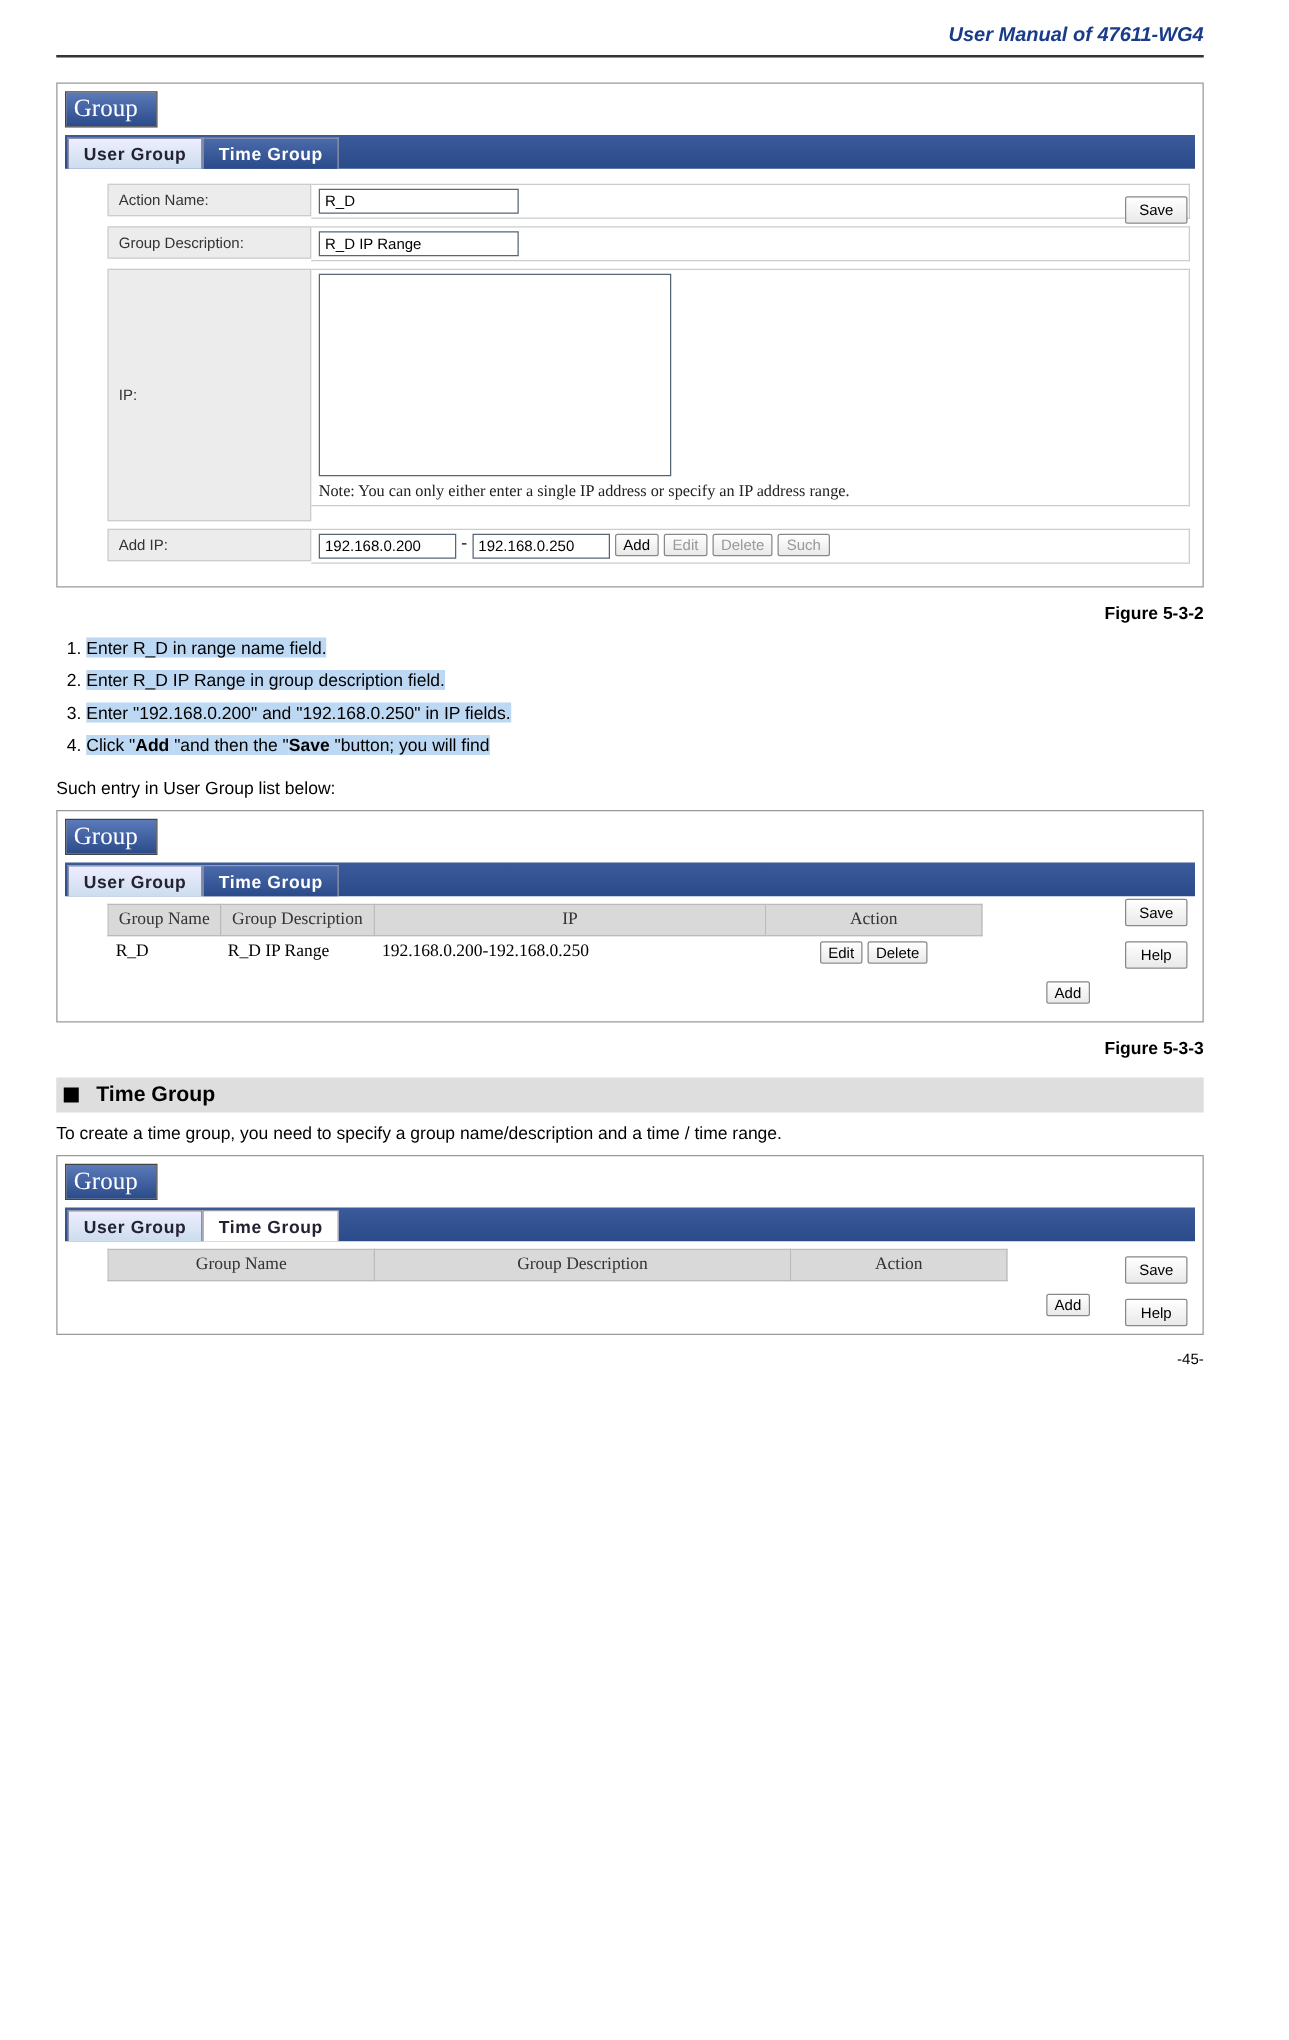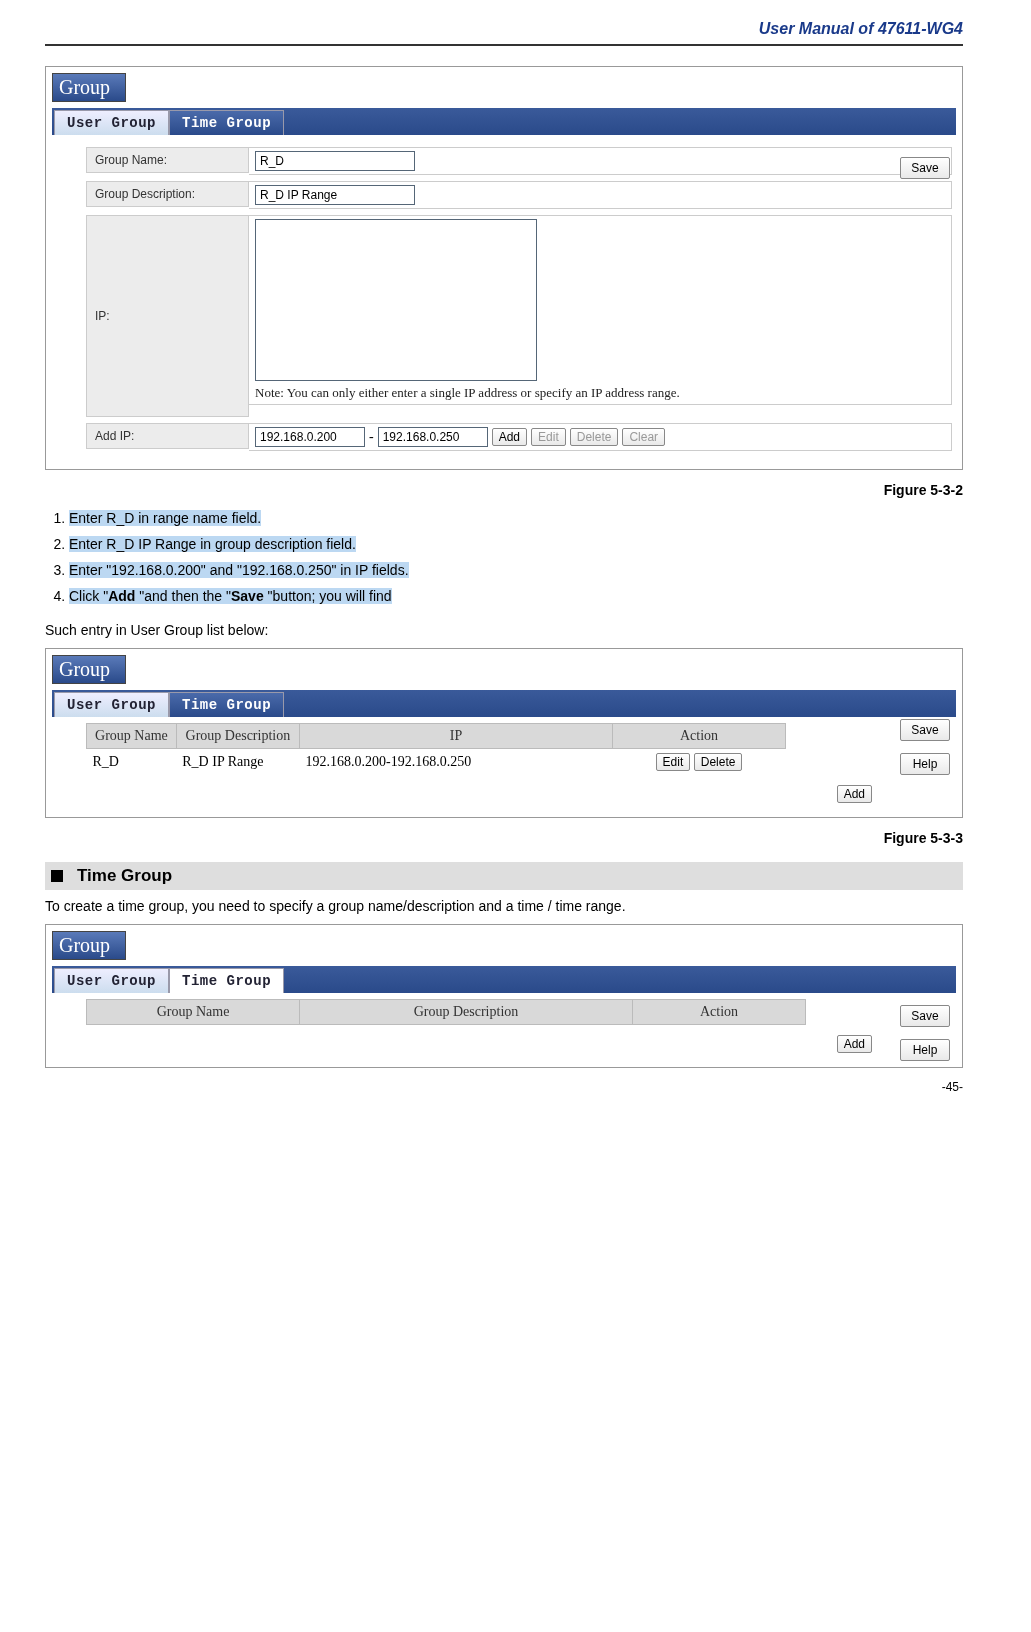--- a/index.html
+++ b/index.html
@@ -42,21 +42,21 @@
     width: 60px;
     font-size: 20px;
   }
   .tabs {
     background: linear-gradient(#3a5a9a, #2a4a8a);
     margin: 0 6px 6px 6px;
     display: flex;
     padding: 2px 2px 0 2px;
   }
   .tab {
-    font-family: Liberation Mono, monospace;
+    font-family: Liberation Sans, sans-serif;
     font-weight: bold;
     color: #fff;
     padding: 4px 12px;
     font-size: 14px;
     letter-spacing: 0.5px;
     cursor: pointer;
     text-align: right;
   }
   .tab.inactive {
     background: linear-gradient(#eef, #cde);
@@ -138,21 +138,21 @@
     display: flex;
     flex-direction: column;
     gap: 12px;
   }
   .side-btn {
     width: 50px;
     padding: 3px 4px;
   }
   .add-ip-controls {
     display: flex;
-    align-items: center;
+    align-items: flex-start;
     gap: 4px;
   }
   .dash { font-family: "Times New Roman", serif; }
   
   .list-table {
     margin: 0 40px 10px 40px;
     width: 700px;
     border-collapse: collapse;
     font-size: 12px;
   }
@@ -225,21 +225,21 @@
   <div class="screenshot-box">
     <div class="panel-header">Group</div>
 
     <div class="tabs">
       <div class="tab inactive">User Group</div>
       <div class="tab active-dark">Time Group</div>
     </div>
 
     <div class="form-area">
       <div class="row">
-        <div class="lbl-cell">Group Name:</div>
+        <div class="lbl-cell">Action Name:</div>
         <div class="val-cell">
           <input class="text-input" value="R_D" style="">
         </div>
       </div>
       <div class="row">
         <div class="lbl-cell">Group Description:</div>
         <div class="val-cell">
           <input class="text-input" value="R_D IP Range" style="">
         </div>
       </div>
@@ -253,21 +253,21 @@
       <div class="row">
         <div class="lbl-cell">Add IP:</div>
         <div class="val-cell">
           <div class="add-ip-controls">
             <input class="text-input short" value="192.168.0.200" style="">
             <span class="dash">-</span>
             <input class="text-input short" value="192.168.0.250" style="">
             <button class="btn">Add</button>
             <button class="btn" disabled="">Edit</button>
             <button class="btn" disabled="">Delete</button>
-            <button class="btn" disabled="">Clear</button>
+            <button class="btn" disabled="">Such</button>
           </div>
         </div>
       </div>
     </div>
 
     <div class="side-buttons">
       <button class="btn side-btn">Save</button>
     </div>
   </div>
 

